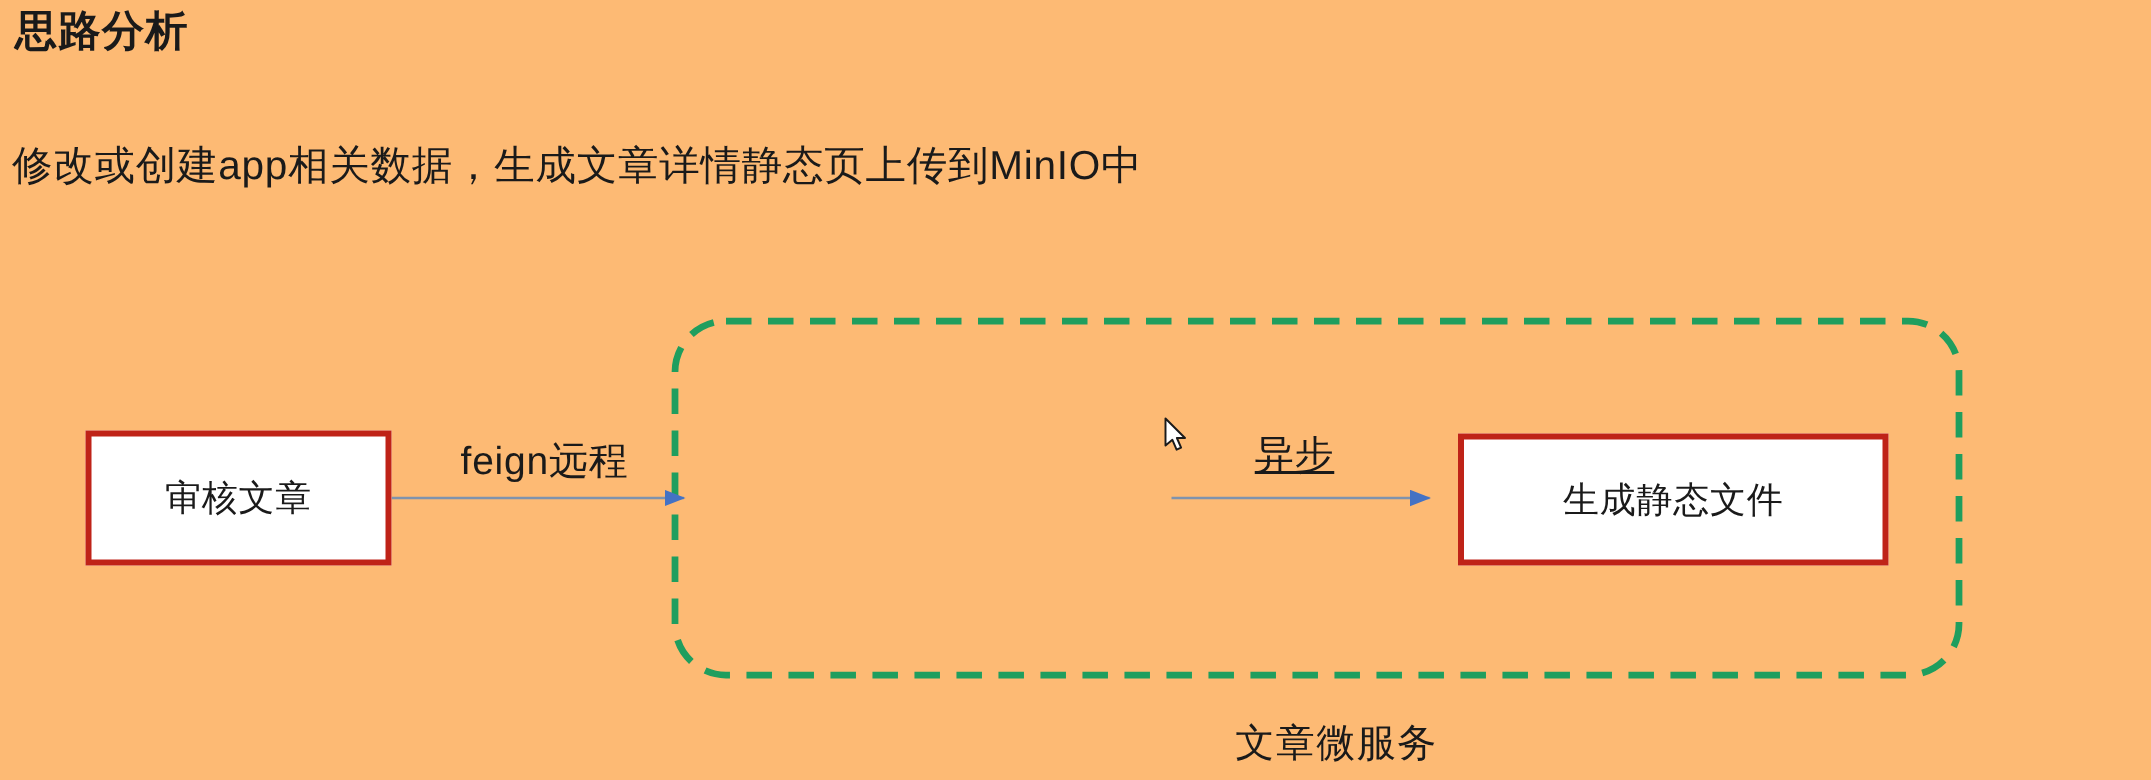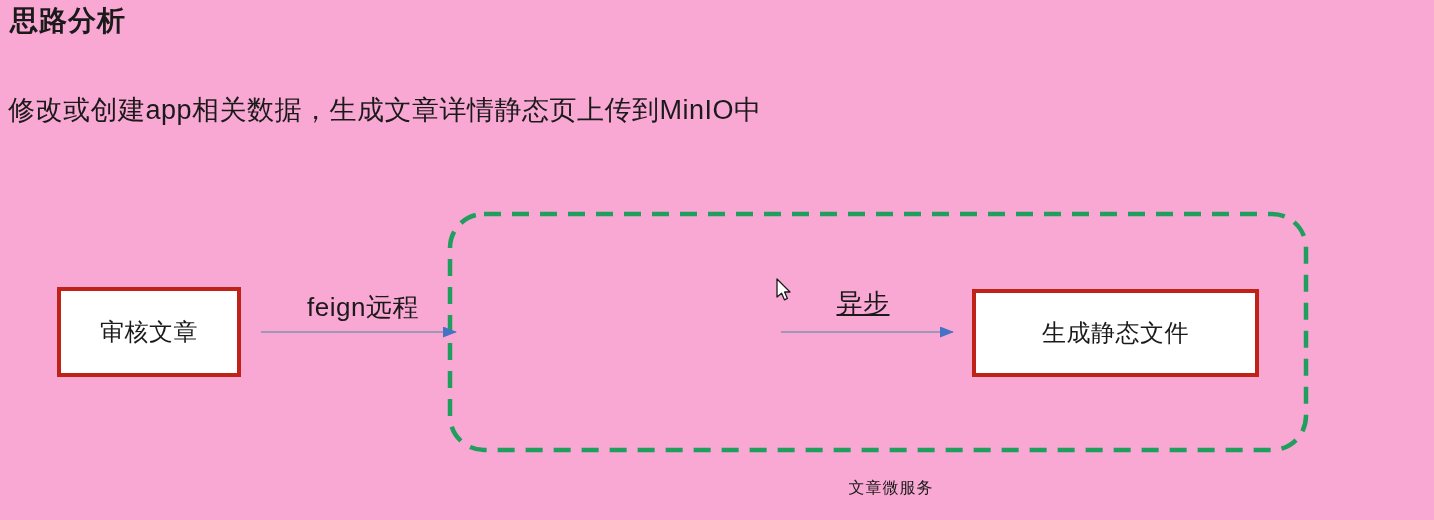--- a/index.html
+++ b/index.html
@@ -5,21 +5,21 @@
   html, body { margin: 0; padding: 0; }
   body {
     background: #ffffff;
     font-family: "Liberation Sans", "DejaVu Sans", sans-serif;
     color: var(--text-color, #1a1a1a);
   }
   .screen {
     position: relative;
     width: 1434px;
     height: 520px;
-    background: #f9a8d4;
+    background: #fdba74;
     overflow: hidden;
   }
   .title {
     position: absolute;
     left: 10px;
     top: 2px;
     margin: 0;
     font-size: 28px;
     font-weight: 700;
     letter-spacing: 1px;
@@ -59,39 +59,39 @@
     box-sizing: border-box;
     border: 4px solid var(--node-border, #bf2318);
     background: #ffffff;
     display: flex;
     align-items: center;
     justify-content: center;
     font-size: 24px;
     letter-spacing: 0.5px;
     color: var(--text-color, #1a1a1a);
   }
-  .node-review   { left: 57px;  top: 287px; width: 184px; height: 90px; }
+  .node-review   { left: 57px;  top: 287px; width: 204px; height: 90px; }
   .node-modify   { left: 470px; top: 288px; width: 310px; height: 88px; }
   .node-generate { left: 972px; top: 289px; width: 287px; height: 88px; }
   .edge-label {
     position: absolute;
     transform: translateX(-50%);
     font-size: 26px;
     letter-spacing: 0.5px;
     white-space: nowrap;
     color: var(--text-color, #1a1a1a);
   }
   .edge-label-feign { left: 363px; top: 290px; }
   .edge-label-async { left: 863px; top: 286px; text-decoration: underline; }
   .group-label {
     position: absolute;
     left: 891px;
     top: 478px;
     transform: translateX(-50%);
-    font-size: 16px;
+    font-size: 26px;
     letter-spacing: 1px;
     white-space: nowrap;
     color: var(--text-color, #1a1a1a);
   }
   .cursor {
     position: absolute;
     left: 774px;
     top: 278px;
     width: 22px;
     height: 24px;

